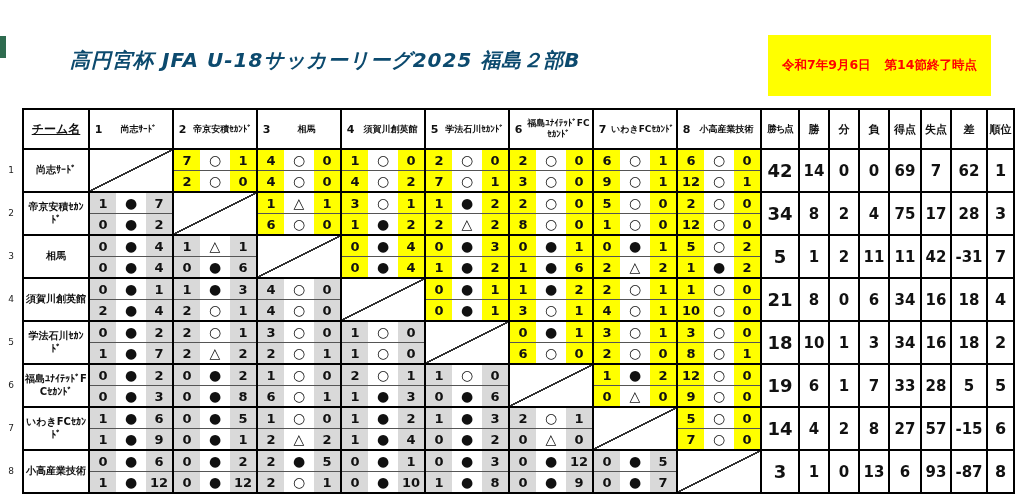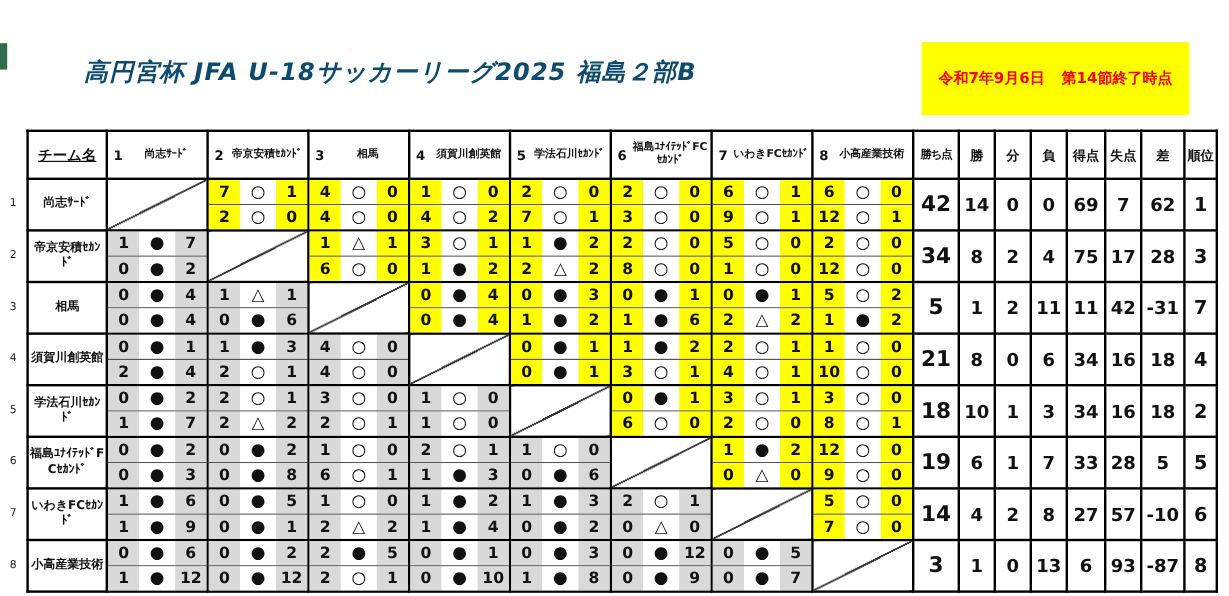--- a/index.html
+++ b/index.html
@@ -917,21 +917,21 @@
                 <span class="m-ga">0</span>
               </div>
             </div>
           </td>
           <td class="td-stat st-points">14</td>
           <td class="td-stat">4</td>
           <td class="td-stat">2</td>
           <td class="td-stat">8</td>
           <td class="td-stat">27</td>
           <td class="td-stat">57</td>
-          <td class="td-stat">-10</td>
+          <td class="td-stat">-15</td>
           <td class="td-stat st-rank">6</td>
         </tr>
         <tr class="team-row">
           <td class="td-name">小高産業技術</td>
           <td class="td-match z-lower">
             <div class="mc">
               <div class="m-line">
                 <span class="m-gf">0</span>
                 <span class="m-sym">●</span>
                 <span class="m-ga">6</span>

